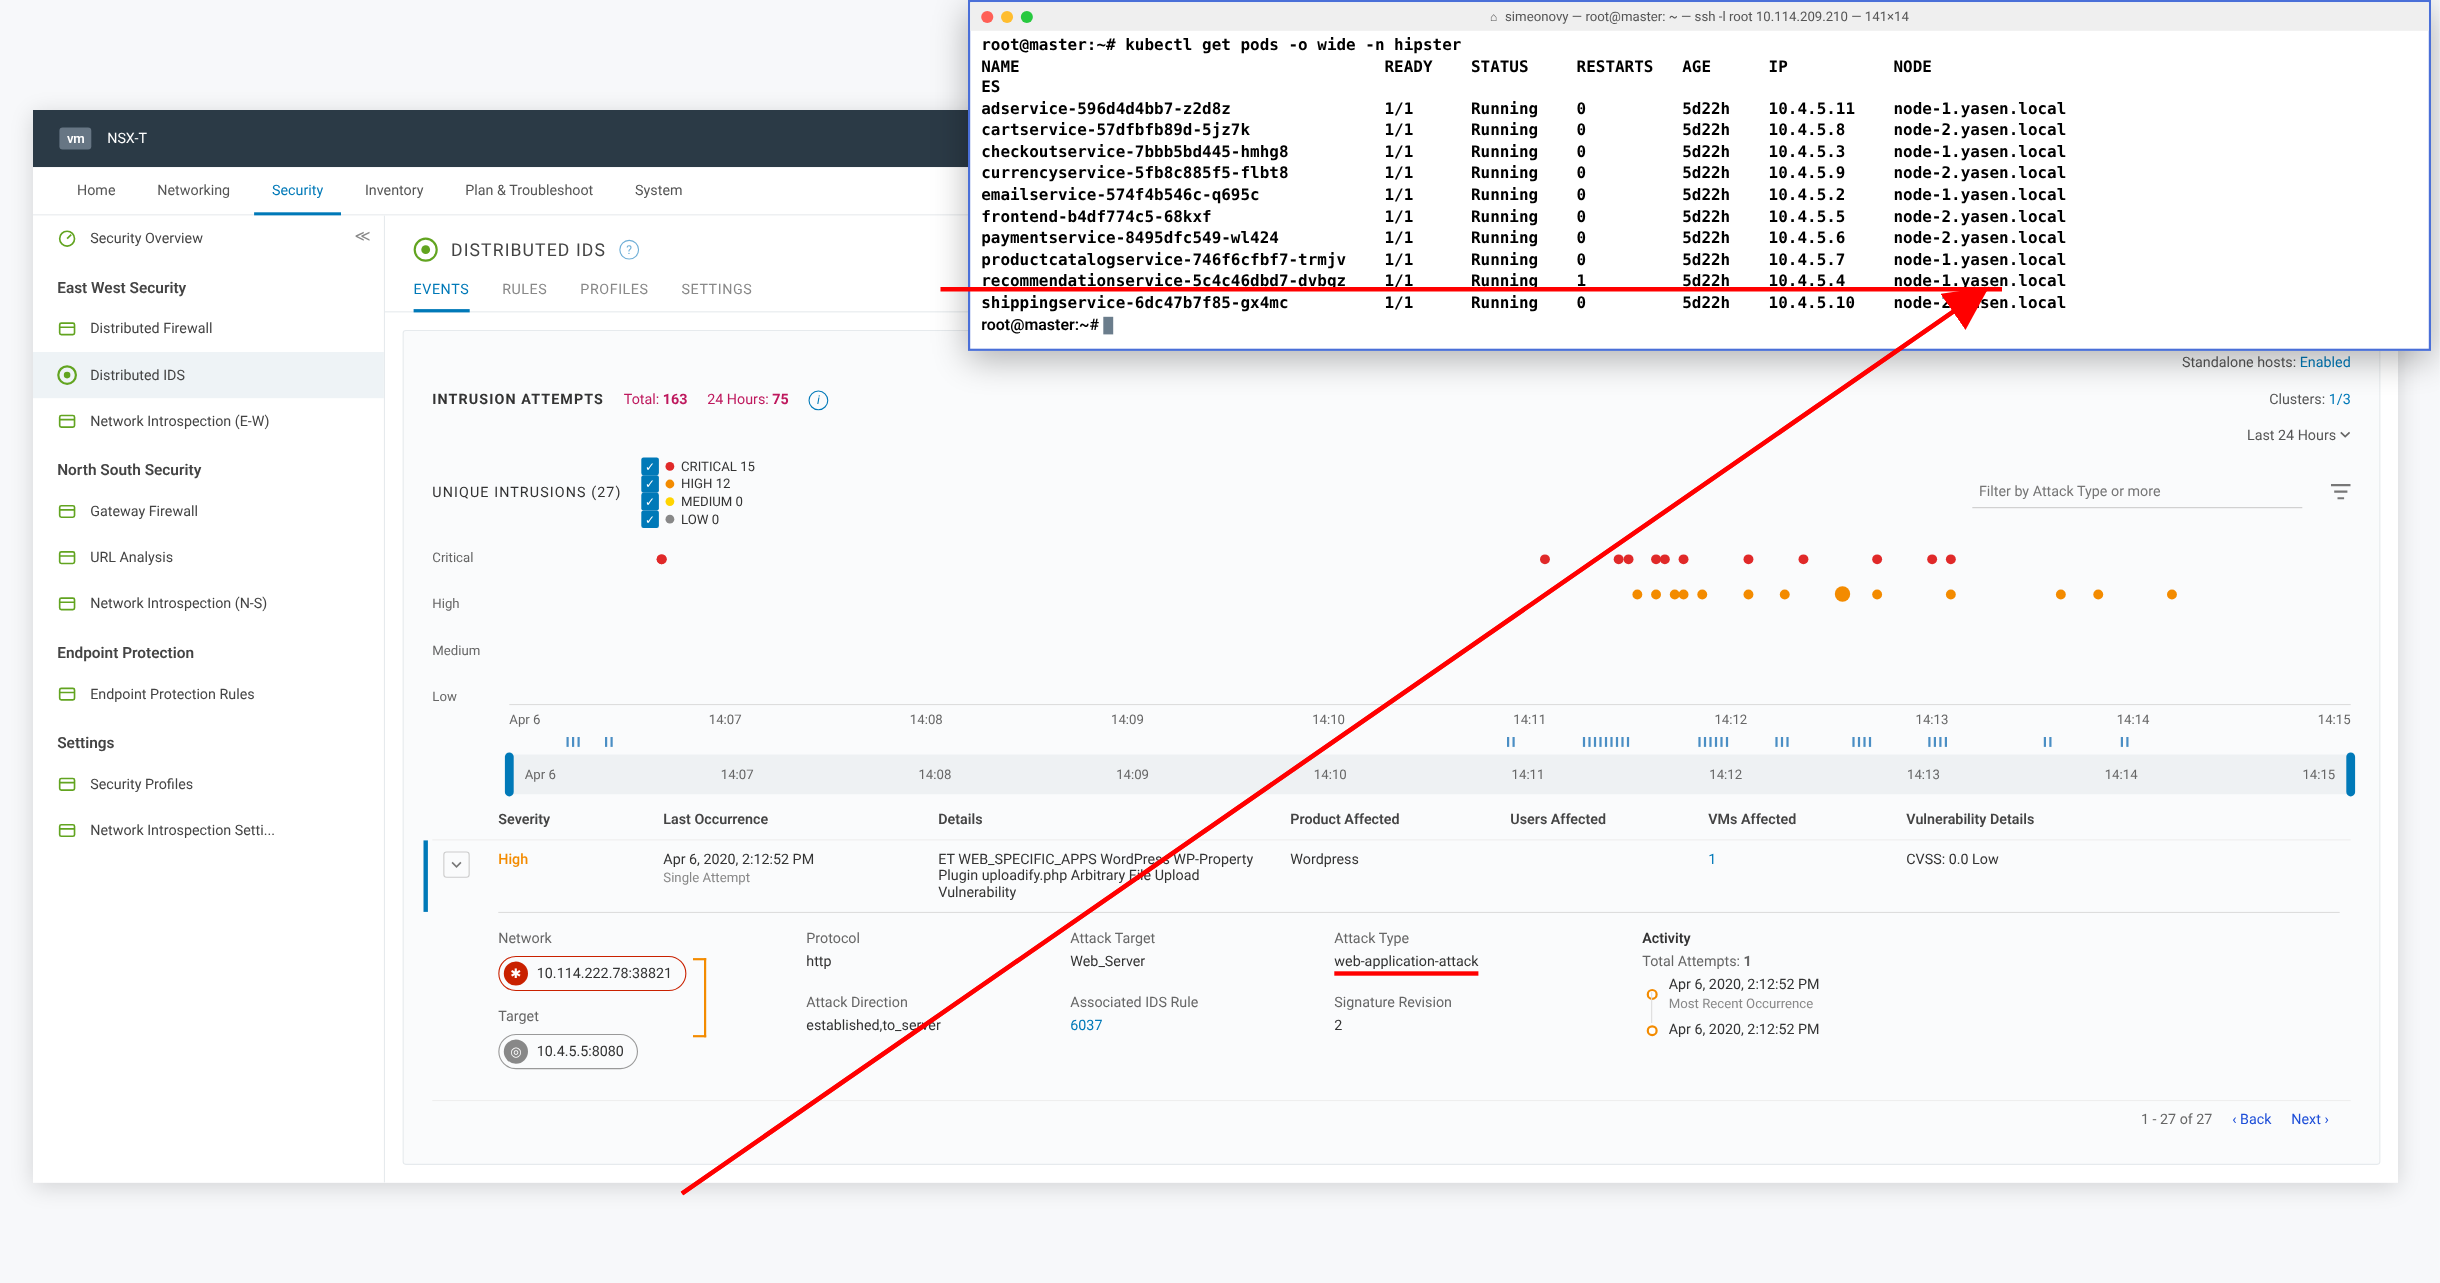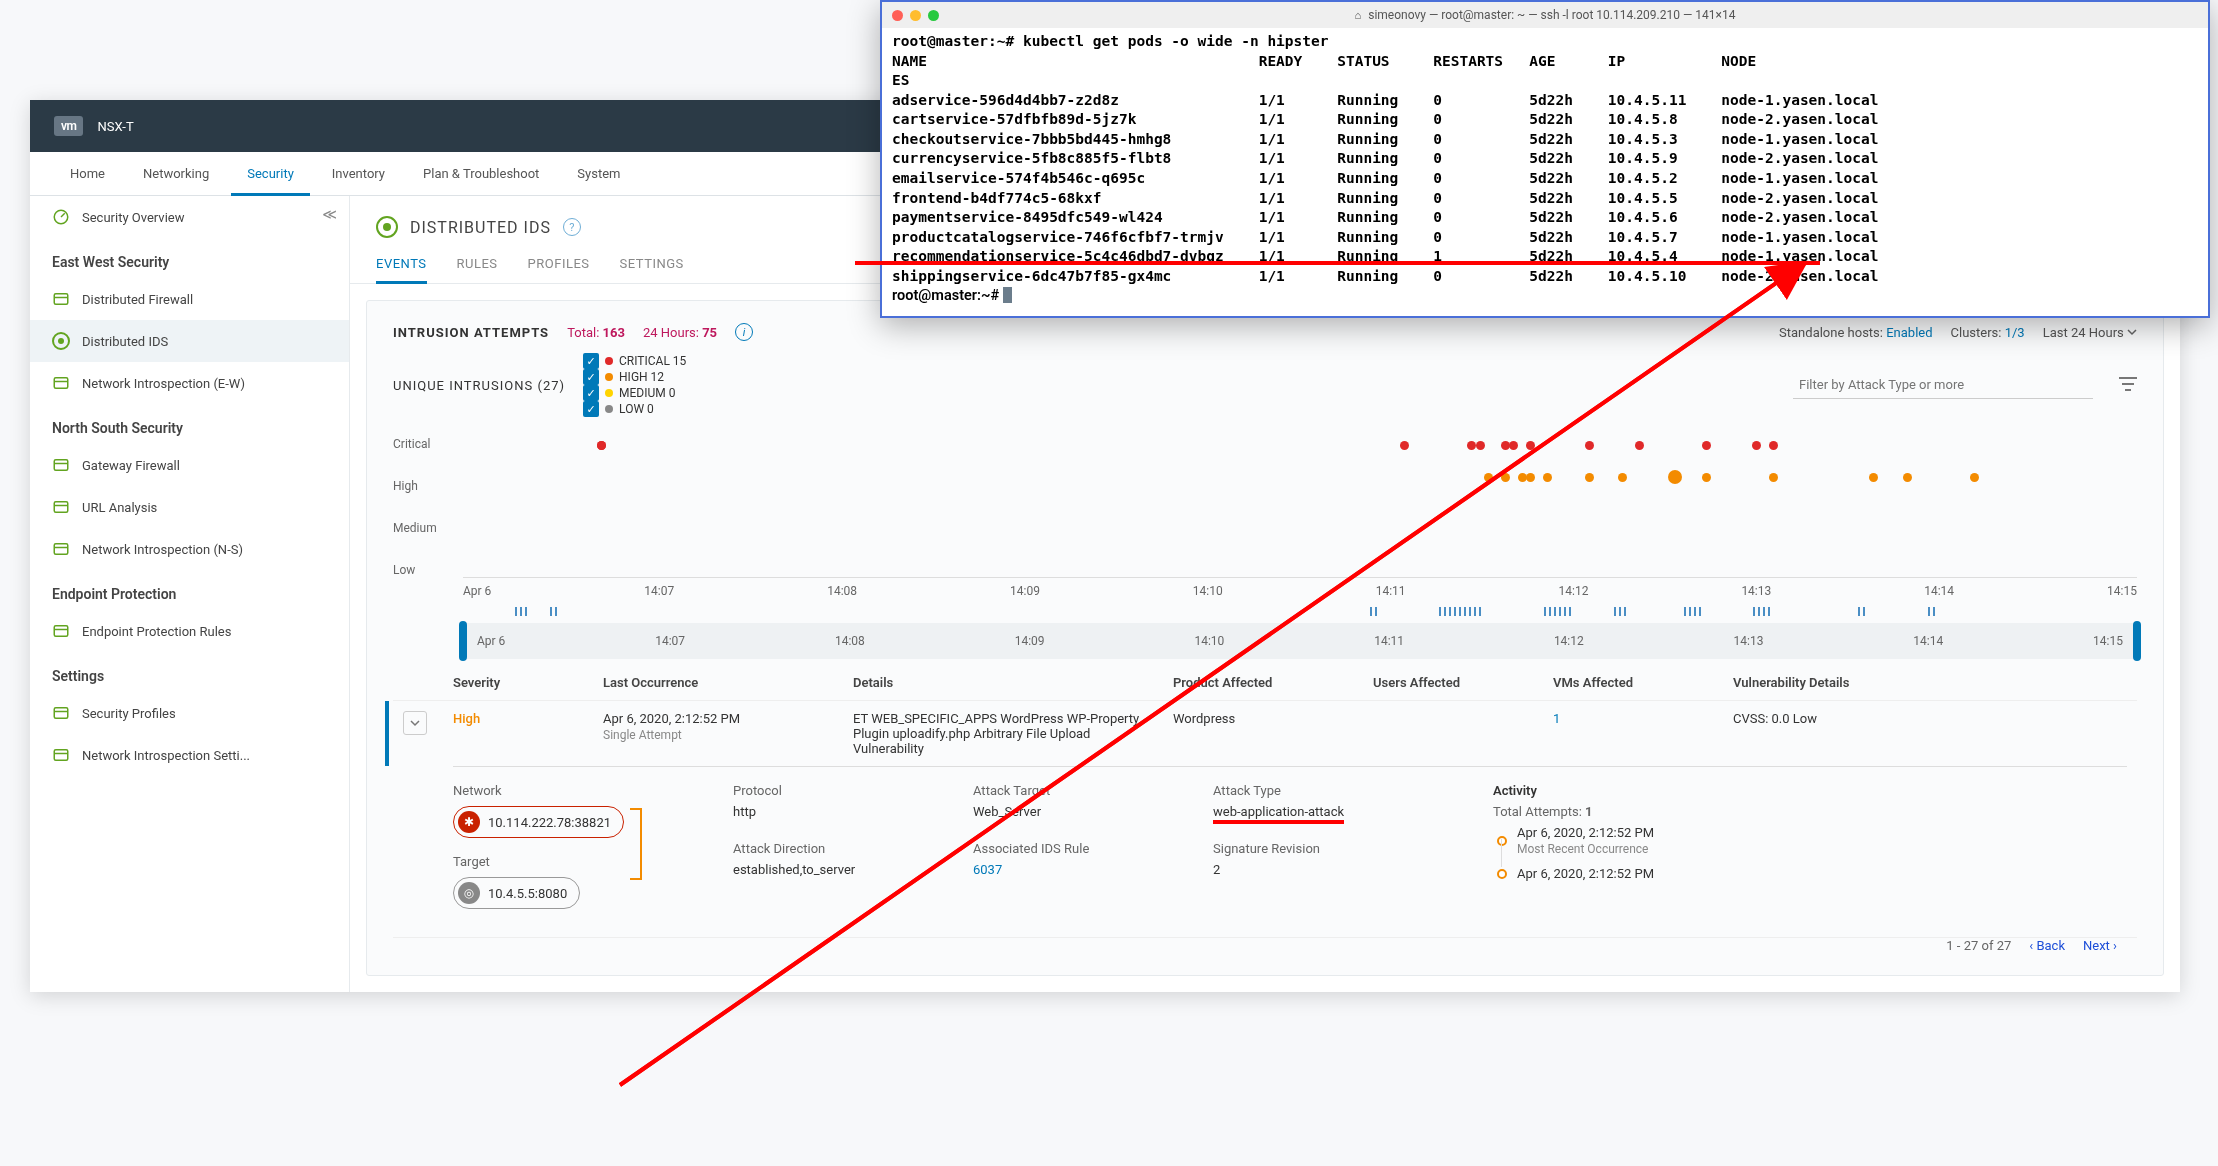--- a/index.html
+++ b/index.html
@@ -25,21 +25,21 @@
 .ids-title { font-size: 16px; font-weight: 400; color: #444; letter-spacing: 1px; }
 .help-ico { width: 18px; height: 18px; border: 1.5px solid #6faed6; color: #6faed6; border-radius: 50%; display: inline-flex; align-items: center; justify-content: center; font-size: 11px; }
 .sub-tabs { display: flex; gap: 30px; padding: 14px 26px 0; border-bottom: 1px solid #e6eaed; }
 .sub-tabs .tab { padding-bottom: 12px; color: #888; cursor: pointer; letter-spacing: 0.5px; font-size: 13px; position: relative; }
 .sub-tabs .tab.active { color: #0079b8; }
 .sub-tabs .tab.active::after { content: ""; position: absolute; left: 0; right: 0; bottom: -1px; height: 3px; background: #0079b8; }
 .main-area { padding: 22px 26px; background: #fafbfc; margin: 16px; border: 1px solid #e6eaed; border-radius: 3px; }
 .stats-row { display: flex; align-items: center; gap: 18px; margin-bottom: 12px; }
 .stats-row .title { font-weight: 700; letter-spacing: 1px; font-size: 13px; }
 .stats-row .stat { color: #be185d; font-size: 13px; }
-.right-meta { margin-left: auto; display: flex; gap: 18px; align-items: flex-end; color: #555; }
+.right-meta { margin-left: auto; display: flex; gap: 18px; align-items: flex-end; color: #555; flex-direction: column; }
 .right-meta a { color: #0079b8; text-decoration: none; }
 .filter-row { display: flex; align-items: center; gap: 18px; margin-bottom: 12px; }
 .uniq { font-size: 13px; letter-spacing: 1px; }
 .sev-check { display: flex; align-items: center; gap: 6px; font-size: 12px; }
 .sev-check .box { width: 16px; height: 16px; background: #0079b8; border-radius: 2px; display: inline-flex; align-items: center; justify-content: center; color: #fff; font-size: 11px; }
 .dot { width: 8px; height: 8px; border-radius: 50%; display: inline-block; }
 .dot.crit { background: #e02929; }
 .dot.high { background: #f38b00; }
 .dot.med { background: #ffd400; }
 .dot.low { background: #888; }
@@ -73,21 +73,21 @@
 .pill .circ { width: 22px; height: 22px; border-radius: 50%; display: inline-flex; align-items: center; justify-content: center; color: #fff; font-size: 12px; }
 .pill.attacker .circ { background: #c92100; }
 .pill.target .circ { background: #888; }
 .bracket { display: inline-block; width: 12px; height: 72px; border-right: 2px solid #f38b00; border-top: 2px solid #f38b00; border-bottom: 2px solid #f38b00; vertical-align: middle; position: relative; top: -3px; }
 .act-item { display: flex; align-items: center; gap: 10px; margin-bottom: 10px; padding-left: 4px; }
 .act-marker { width: 10px; height: 10px; border: 2px solid #f38b00; background: #fff; border-radius: 50%; flex-shrink: 0; }
 .act-line { position: absolute; left: 8px; top: 14px; bottom: 14px; width: 1px; background: #ddd; }
 .act-wrap { position: relative; }
 .red-underline { position:relative; }
 .red-underline::after { content:""; position:absolute; left:0; right:0; bottom:-5px; height:4px; background:#ff0000; }
-.pager { display: flex; justify-content: flex-end; gap: 18px; padding: 0 20px; color: #666; font-size: 13px; align-items: center; border-top: 1px solid #eee; }
+.pager { display: flex; justify-content: flex-end; gap: 18px; padding: 10px 20px; color: #666; font-size: 13px; align-items: center; border-top: 1px solid #eee; }
 .pager span { cursor: pointer; }
 .pager .disabled { color: #1d4ed8; }
 
 
 .terminal { position: absolute; top: 0; left: 880px; width: 1330px; background: #fff; border: 2px solid #4a6fd8; box-shadow: 0 8px 30px rgba(0,0,0,0.3); z-index: 100; }
 .term-titlebar { display: flex; align-items: center; gap: 7px; padding: 6px 10px; background: #efefef; position: relative; justify-content: center; font-size: 12px; color: #555; }
 .tb-dots { position: absolute; left: 10px; display: flex; gap: 7px; }
 .tb-dot { width: 11px; height: 11px; border-radius: 50%; }
 .tb-dot.r { background: #ff5f56; }
 .tb-dot.y { background: #ffbd2e; }

